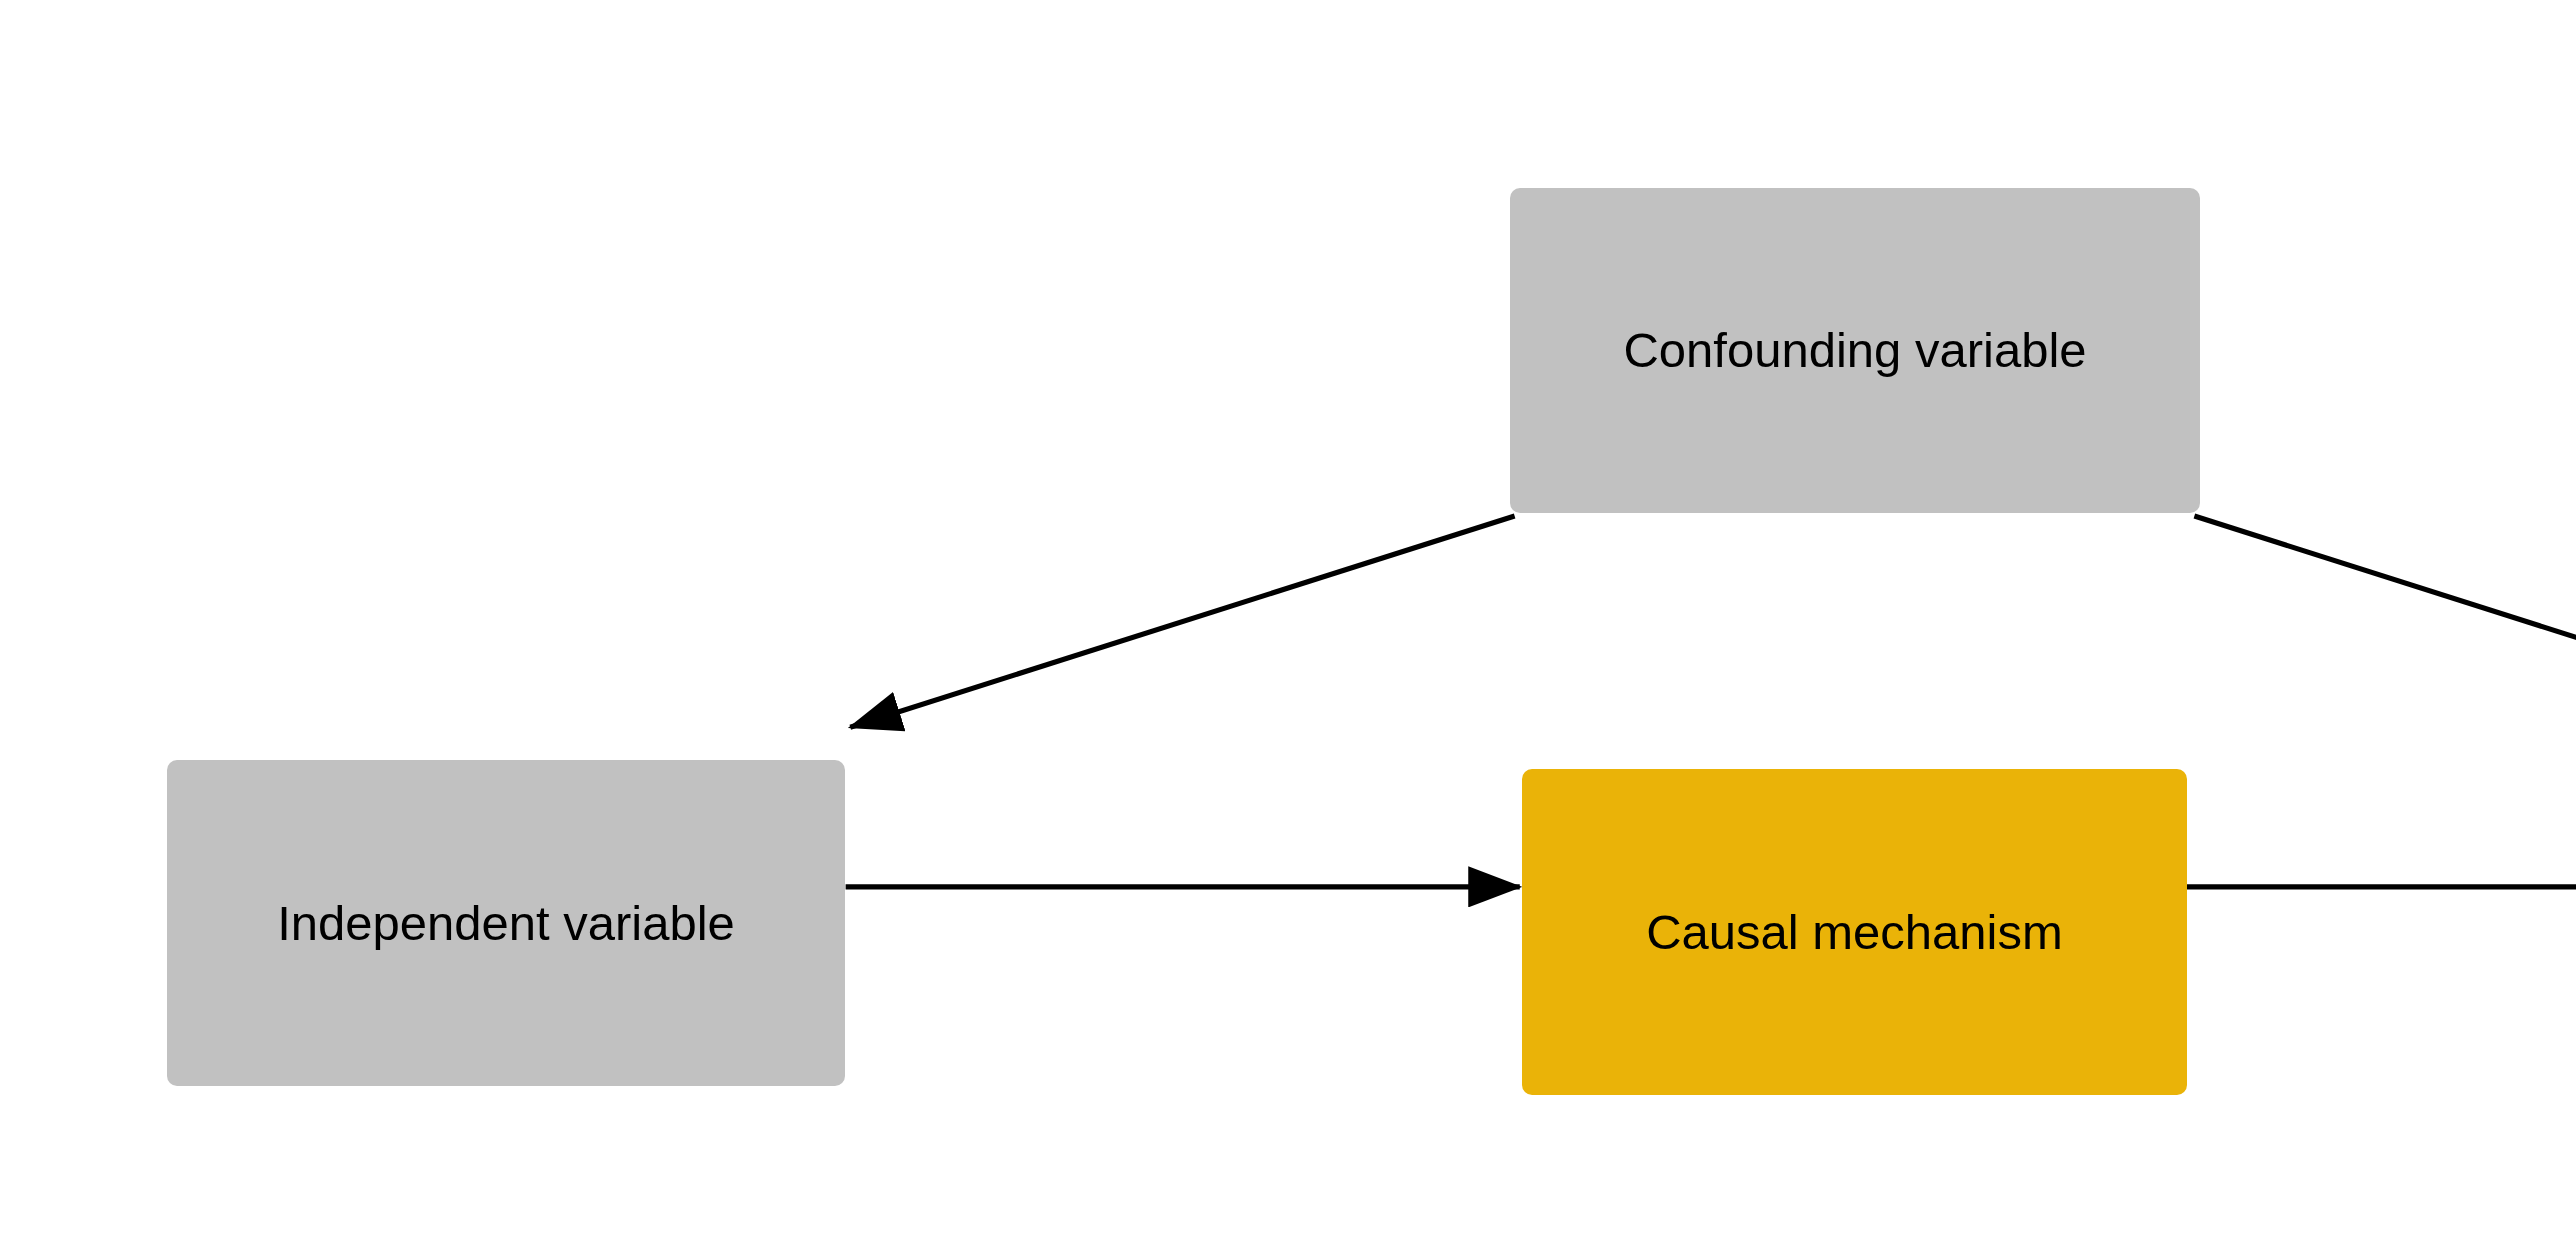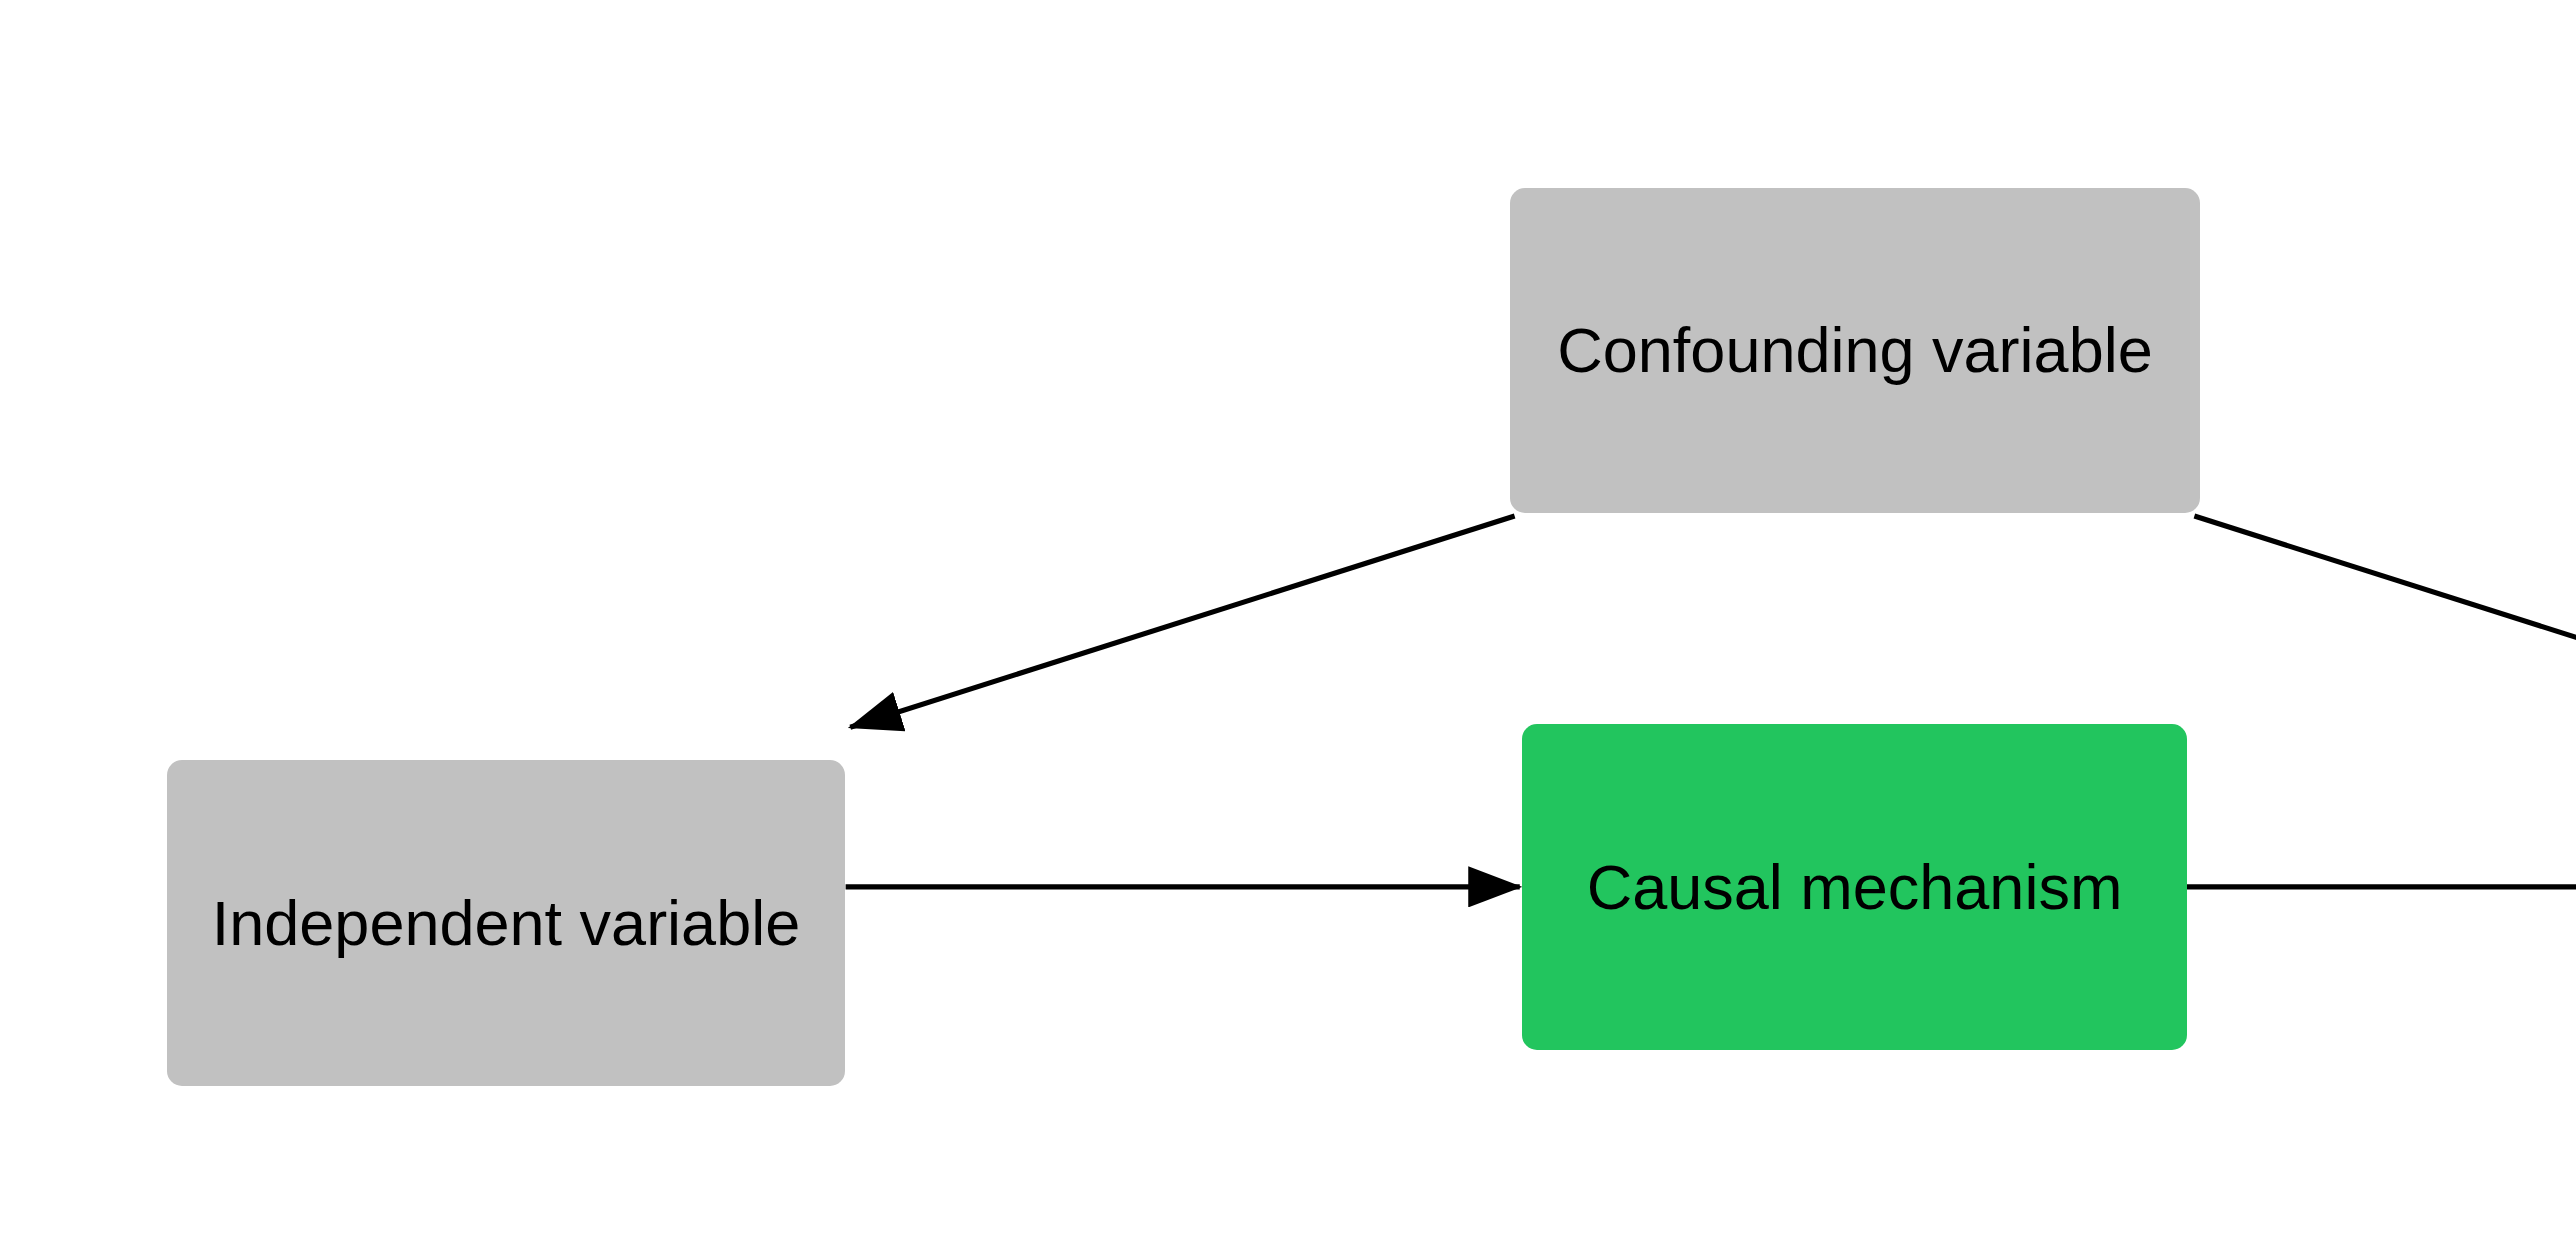--- a/index.html
+++ b/index.html
@@ -16,25 +16,25 @@
     font-family: "Liberation Sans", "DejaVu Sans", sans-serif;
   }
   .edges-layer {
     position: absolute;
     left: 0; top: 0;
     width: 3709px;
     height: 1236px;
   }
   .node {
     position: absolute;
-    border-radius: 15px;
+    border-radius: 10px;
     display: flex;
     align-items: center;
     justify-content: center;
-    font-size: 63px;
+    font-size: 49px;
     line-height: 1;
     white-space: nowrap;
   }
   .node-confounding { left: 1510px; top: 188px;  width: 690px; height: 325px; }
   .node-independent { left: 167px;  top: 724px; width: 678px; height: 326px; margin-top: 36px; }
   .node-mechanism   { left: 1522px; top: 724px; width: 665px; height: 326px; }
   .edge {
     stroke-width: 10px;
     fill: none;
   }
@@ -61,18 +61,18 @@
   </svg>
 
   <div class="node node-confounding" style="background-color: rgb(193, 193, 193);">
     <span style="color: rgb(0, 0, 0);">Confounding variable</span>
   </div>
 
   <div class="node node-independent" style="background-color: rgb(193, 193, 193);">
     <span style="color: rgb(0, 0, 0);">Independent variable</span>
   </div>
 
-  <div class="node node-mechanism" style="background-color: #22c55e;">
+  <div class="node node-mechanism" style="background-color: #eab308; margin-top: 45px;">
     <span style="color: rgb(0, 0, 0);">Causal mechanism</span>
   </div>
 
 </div>
 
 
 </body></html>

